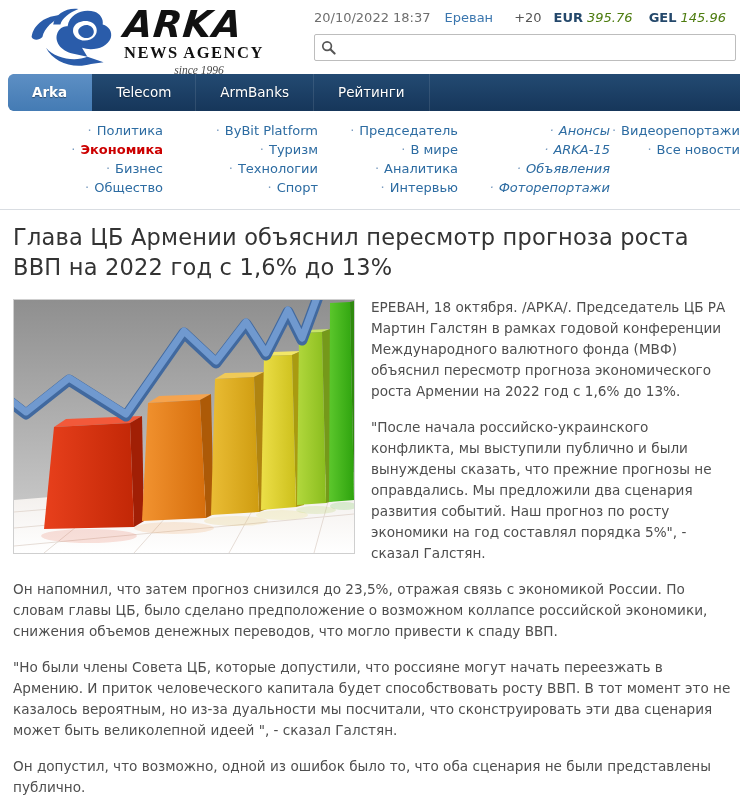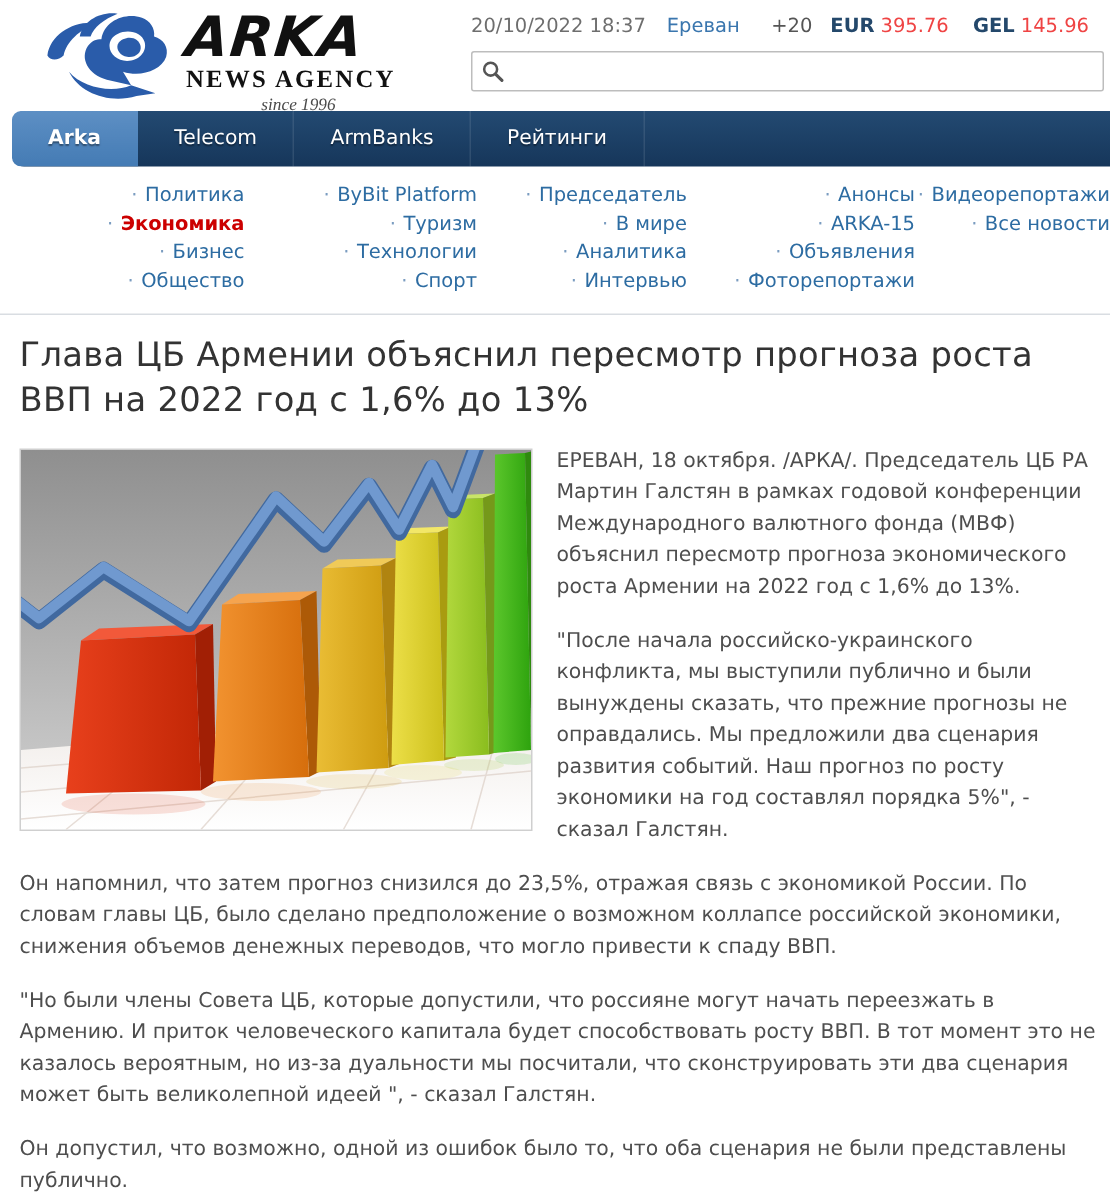--- a/index.html
+++ b/index.html
@@ -26,21 +26,21 @@
     font-family:"Liberation Serif",serif; font-style:italic; font-size:11.5px;
     color:#4a4a4a; text-align:center; margin-top:1px;
   }
   .header-right { margin-left:auto; width:422px; padding-top:6px; }
   .topbar { display:flex; align-items:center; font-size:13px; color:#6e6e6e; white-space:nowrap; }
   .topbar .dt { color:#6e6e6e; }
   .topbar .city { color:#3a76ae; margin-left:14px; cursor:pointer; text-decoration:none; }
   .topbar .temp { color:#555; margin-left:21px; }
   .currencies { margin-left:auto; font-size:13px; }
   .cur-code { font-weight:700; color:#24486b; margin-left:12px; }
-  .cur-val { color:#ef4444; margin-left:4px; }
+  .cur-val { color:#4d7c0f; margin-left:4px;font-style:italic; }
   .searchbox {
     margin-top:9px; height:27px; border:1px solid #bdbdbd; background:#fff;
     display:flex; align-items:center; padding:0 6px; border-radius:2px;
   }
   .search-icon { width:15px; height:15px; margin-right:6px; flex:none; }
   .searchbox input {
     border:none; outline:none; flex:1; font-size:13px; height:22px;
     font-family:"DejaVu Sans",sans-serif; color:#333; background:transparent;
   }
   
@@ -55,21 +55,21 @@
     text-shadow:0 1px 1px rgba(0,0,0,.4);
   }
   .nav-tab.active {
     background:linear-gradient(#5d8fc4,#447bb4); font-weight:700;
     border-radius:6px 0 0 6px; border-right-color:transparent;
   }
   
   .menu { display:flex; padding:10px 0 8px 8px;text-align:right; }
   .menu-col { width:155px; }
   .menu-col.c3 { width:140px; }
-  .menu-col.c4 { width:152px; }
+  .menu-col.c4 { width:152px;font-style:italic; }
   .menu-col.c5 { width:130px; }
   .menu-item {
     display:block; font-size:13px; line-height:19px; color:#2d6ca2;
     text-decoration:none; cursor:pointer; white-space:nowrap;
   }
   .menu-item .bullet { color:#7a9cc0; margin-right:5px; }
   .menu-item.active span.lbl { color:#cc0000; font-weight:700; }
   
   .divider { border-top:1px solid #d9dde2; margin-top:4px; }
   .article-title {

